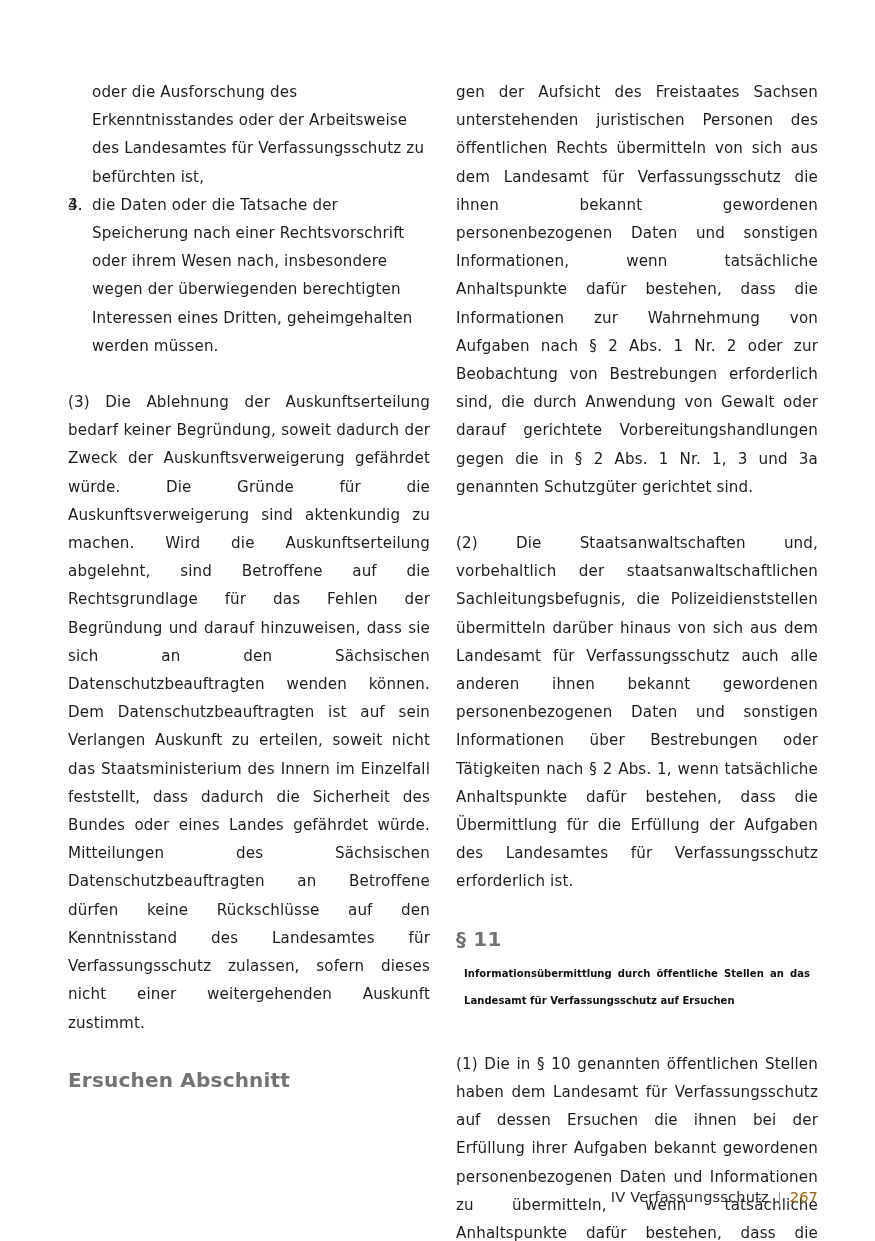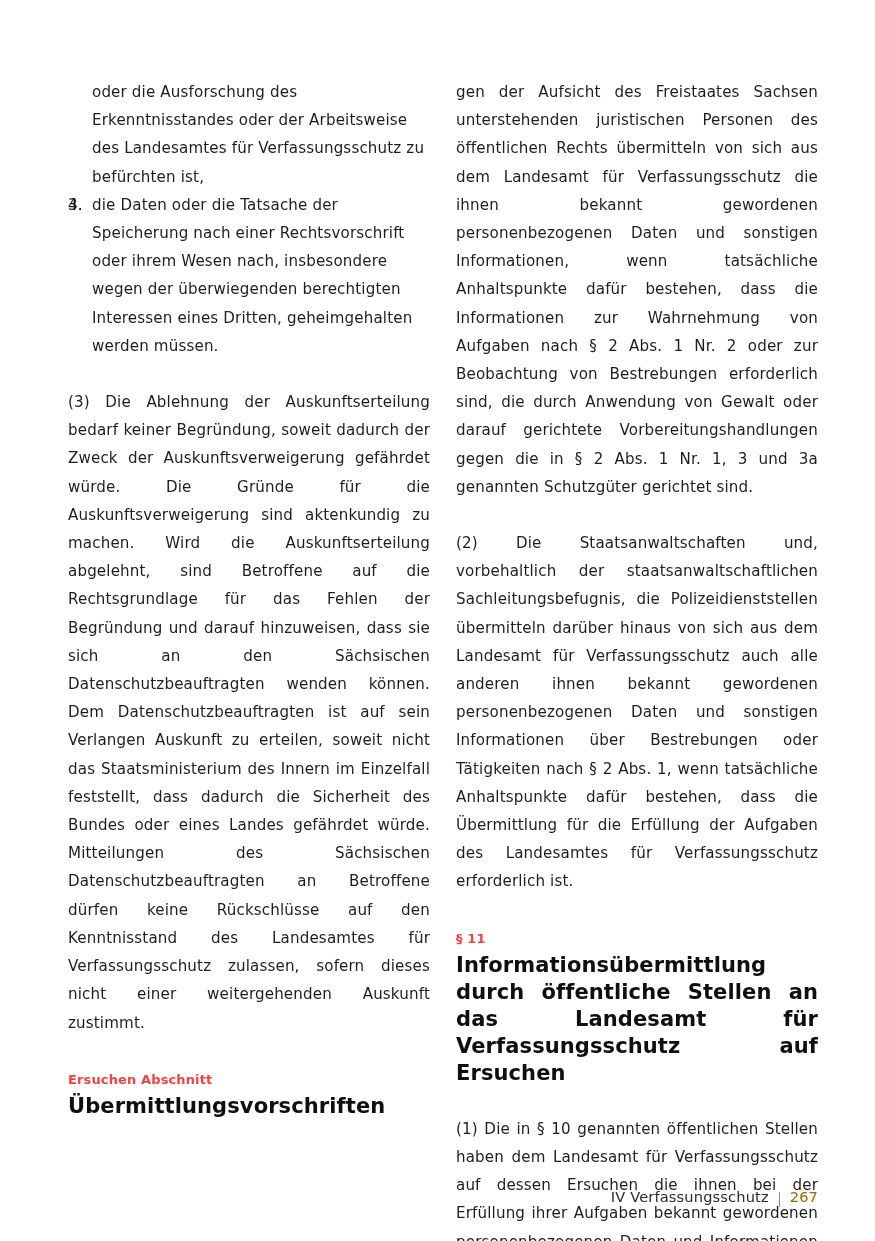--- a/index.html
+++ b/index.html
@@ -86,33 +86,33 @@
     top: 0;
     width: 20px;
     text-align: left;
     font-size: 15.1px;
     line-height: 28.2px;
     color: #1d1d1d;
   }
 
   
   .h-green {
-    font-size: 13px;
+    font-size: 20px;
     line-height: 26px;
     font-weight: 700;
-    color: #ef4444;
+    color: #737373;
     margin: 0;
     letter-spacing: 0.01em;
   }
   .h-black {
-    font-size: 21px;
+    font-size: 10px;
     line-height: 27px;
     font-weight: 700;
     color: #0f0f0f;
-    margin: 0;
+    margin: 8px;
     letter-spacing: 0.005em;
   }
   .h-black.justified {
     text-align: justify;
     text-justify: inter-word;
   }
 
   
   .sp-para { height: 28px; }
   .sp-head { height: 30px; }
@@ -160,21 +160,20 @@
         </li>
       </ol>
 
       <div class="sp-para"></div>
 
       <p class="para">(3) Die Ablehnung der Auskunftserteilung bedarf keiner Begründung, soweit dadurch der Zweck der Auskunftsverweigerung gefährdet würde. Die Gründe für die Auskunftsverweigerung sind aktenkundig zu machen. Wird die Auskunftserteilung abgelehnt, sind Betroffene auf die Rechtsgrundlage für das Fehlen der Begründung und darauf hinzuweisen, dass sie sich an den Sächsischen Datenschutzbeauftragten wenden können. Dem Datenschutzbeauftragten ist auf sein Verlangen Auskunft zu erteilen, soweit nicht das Staatsministerium des Innern im Einzelfall feststellt, dass dadurch die Sicherheit des Bundes oder eines Landes gefährdet würde. Mitteilungen des Sächsischen Datenschutzbeauftragten an Betroffene dürfen keine Rückschlüsse auf den Kenntnisstand des Landesamtes für Verfassungsschutz zulassen, sofern dieses nicht einer weitergehenden Auskunft zustimmt.</p>
 
       <div class="sp-head"></div>
 
       <div class="h-green">Ersuchen Abschnitt</div>
-      <div class="h-black">Übermittlungsvorschriften</div>
 
       <div class="sp-head"></div>
 
     </div>
 
     <div class="col">
 
       <p class="para">gen der Aufsicht des Freistaates Sachsen unterstehenden juristischen Personen des öffentlichen Rechts übermitteln von sich aus dem Landesamt für Verfassungsschutz die ihnen bekannt gewordenen personenbezogenen Daten und sonstigen Informationen, wenn tatsächliche Anhaltspunkte dafür bestehen, dass die Informationen zur Wahrnehmung von Aufgaben nach § 2 Abs. 1 Nr. 2 oder zur Beobachtung von Bestrebungen erforderlich sind, die durch Anwendung von Gewalt oder darauf gerichtete Vorbereitungshandlungen gegen die in § 2 Abs. 1 Nr. 1, 3 und 3a genannten Schutzgüter gerichtet sind.</p>
 
       <div class="sp-para"></div>

